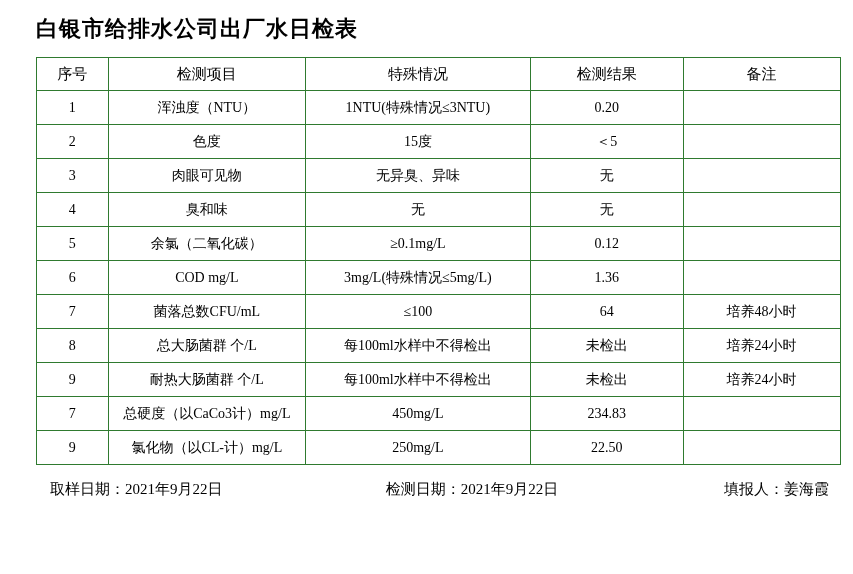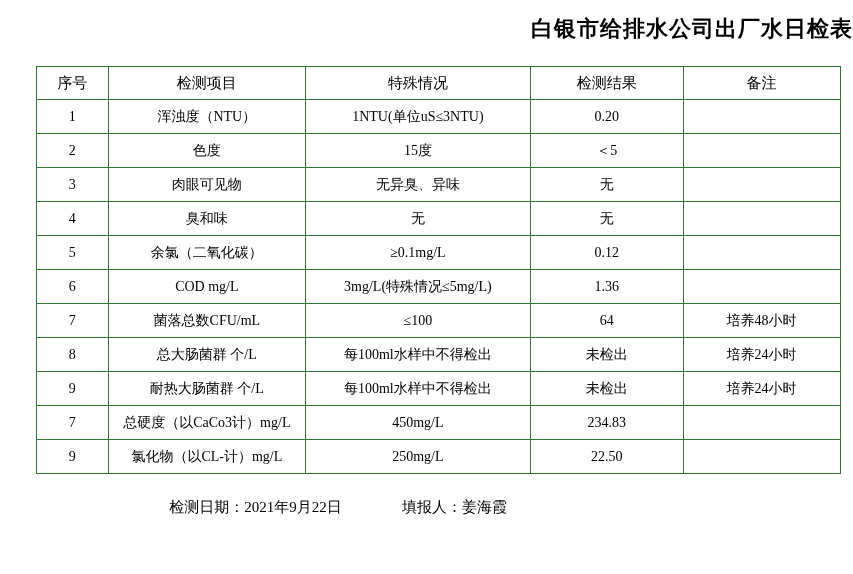--- a/index.html
+++ b/index.html
@@ -14,31 +14,31 @@
     color: #000000;
     overflow: hidden;
   }
   .page {
     position: relative;
     width: 853px;
     height: 574px;
     box-sizing: border-box;
   }
   .doc-title {
-    text-align: right;
+    text-align: left;
     font-size: 22px;
     font-weight: bold;
     letter-spacing: 1px;
     padding-top: 14px;
     padding-bottom: 10px;
     font-family: "Liberation Serif", serif;
     padding-left: 36px;
   }
   .table-wrap {
-    margin: 12px auto;
+    margin: 3px auto;
     width: 805px;
     padding-left: 23px;
   }
   table.report {
     border-collapse: collapse;
     width: 100%;
     table-layout: fixed;
   }
   table.report td, table.report th {
     border: 1px solid #2f7a2f;
@@ -68,26 +68,26 @@
     font-family: "Liberation Serif", serif;
   }
   .footer .f-left {
     width: 36%;
     text-align: left;
     padding-left: 26px;
     box-sizing: border-box;
   }
   .footer .f-mid {
     width: 36%;
-    text-align: right;
+    text-align: center;
     margin-left: 28px;
   }
   .footer .f-right {
     width: 28%;
-    text-align: center;
+    text-align: right;
   }
 </style>
 </head>
 <body>
 
 <div class="page">
 
   <div class="doc-title">白银市给排水公司出厂水日检表</div>
 
   <div class="table-wrap">
@@ -105,21 +105,21 @@
           <td>检测项目</td>
           <td>特殊情况</td>
           <td>检测结果</td>
           <td>备注</td>
         </tr>
       </thead>
       <tbody>
         <tr>
           <td>1</td>
           <td>浑浊度（NTU）</td>
-          <td>1NTU(单位uS≤3NTU)</td>
+          <td>1NTU(特殊情况≤3NTU)</td>
           <td>0.20</td>
           <td></td>
         </tr>
         <tr>
           <td>2</td>
           <td>色度</td>
           <td>15度</td>
           <td>＜5</td>
           <td></td>
         </tr>
@@ -184,17 +184,18 @@
           <td>氯化物（以CL-计）mg/L</td>
           <td>250mg/L</td>
           <td>22.50</td>
           <td></td>
         </tr>
       </tbody>
     </table>
   </div>
 
   <div class="footer">
+    <div class="f-left">取样日期：2021年9月22日</div>
     <div class="f-mid">检测日期：2021年9月22日</div>
     <div class="f-right">填报人：姜海霞</div>
   </div>
 
 </div>
 
 </body></html>

